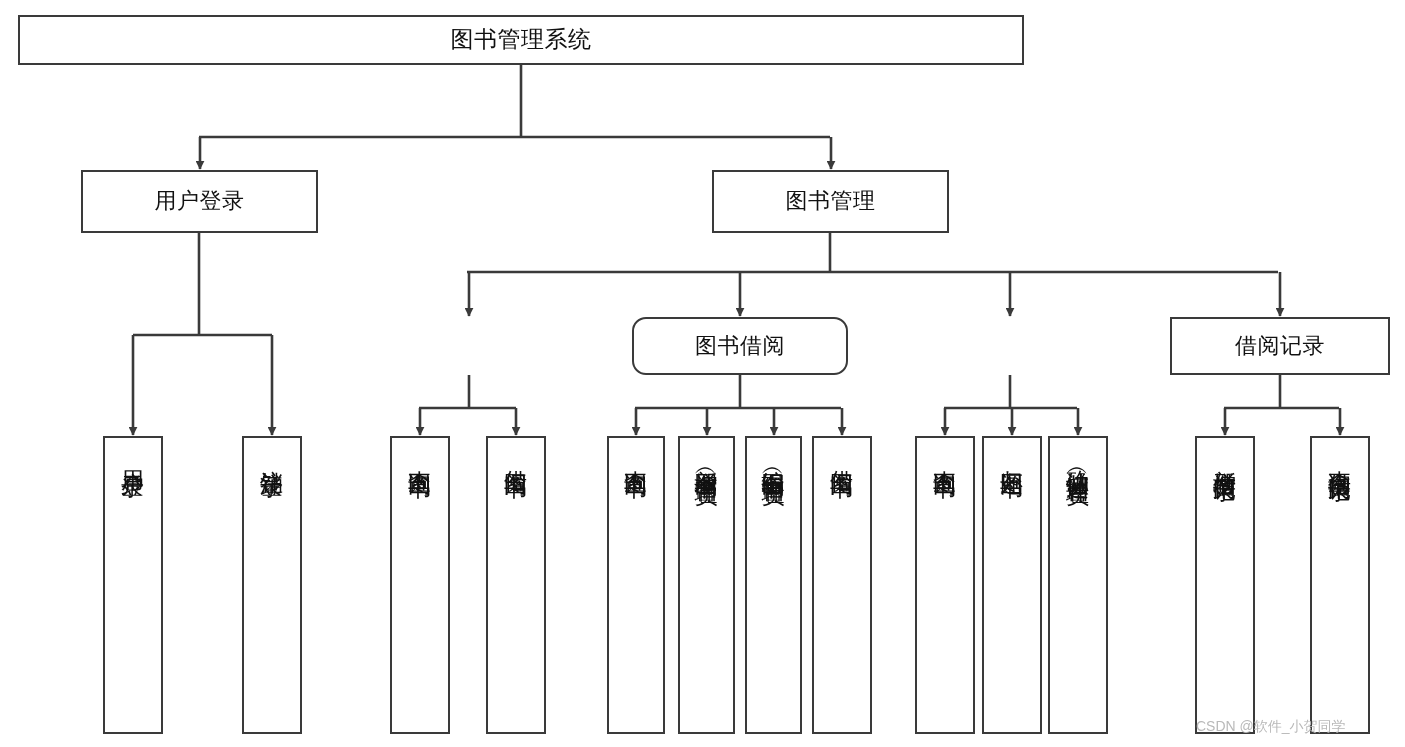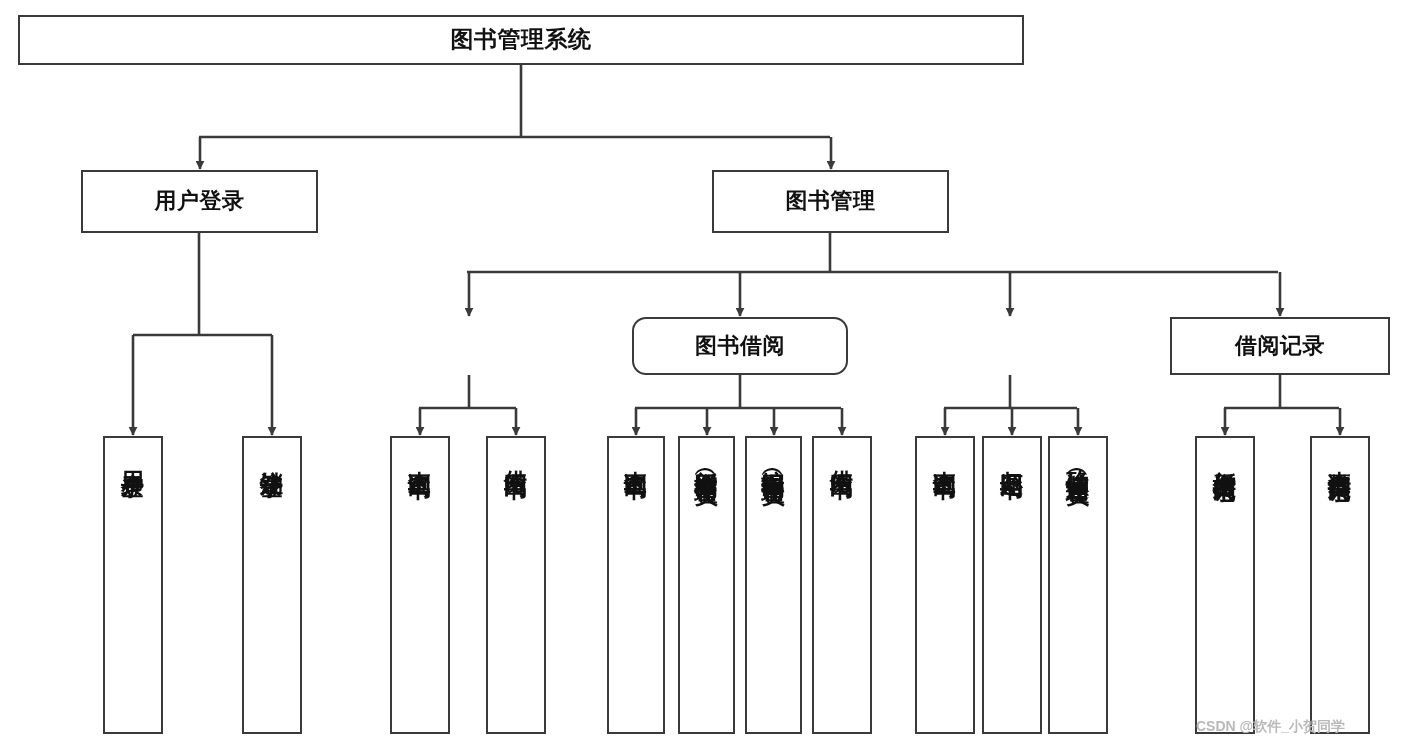--- a/index.html
+++ b/index.html
@@ -10,21 +10,20 @@
   }
   body {
     font-family: "Liberation Sans", "DejaVu Sans", sans-serif;
   }
   #canvas {
     position: relative;
     width: 1405px;
     height: 747px;
     background: #ffffff;
     overflow: hidden;
-    font-weight: bold;
   }
   #edges {
     position: absolute;
     left: 0;
     top: 0;
     width: 1405px;
     height: 747px;
     pointer-events: none;
   }
   .node {

